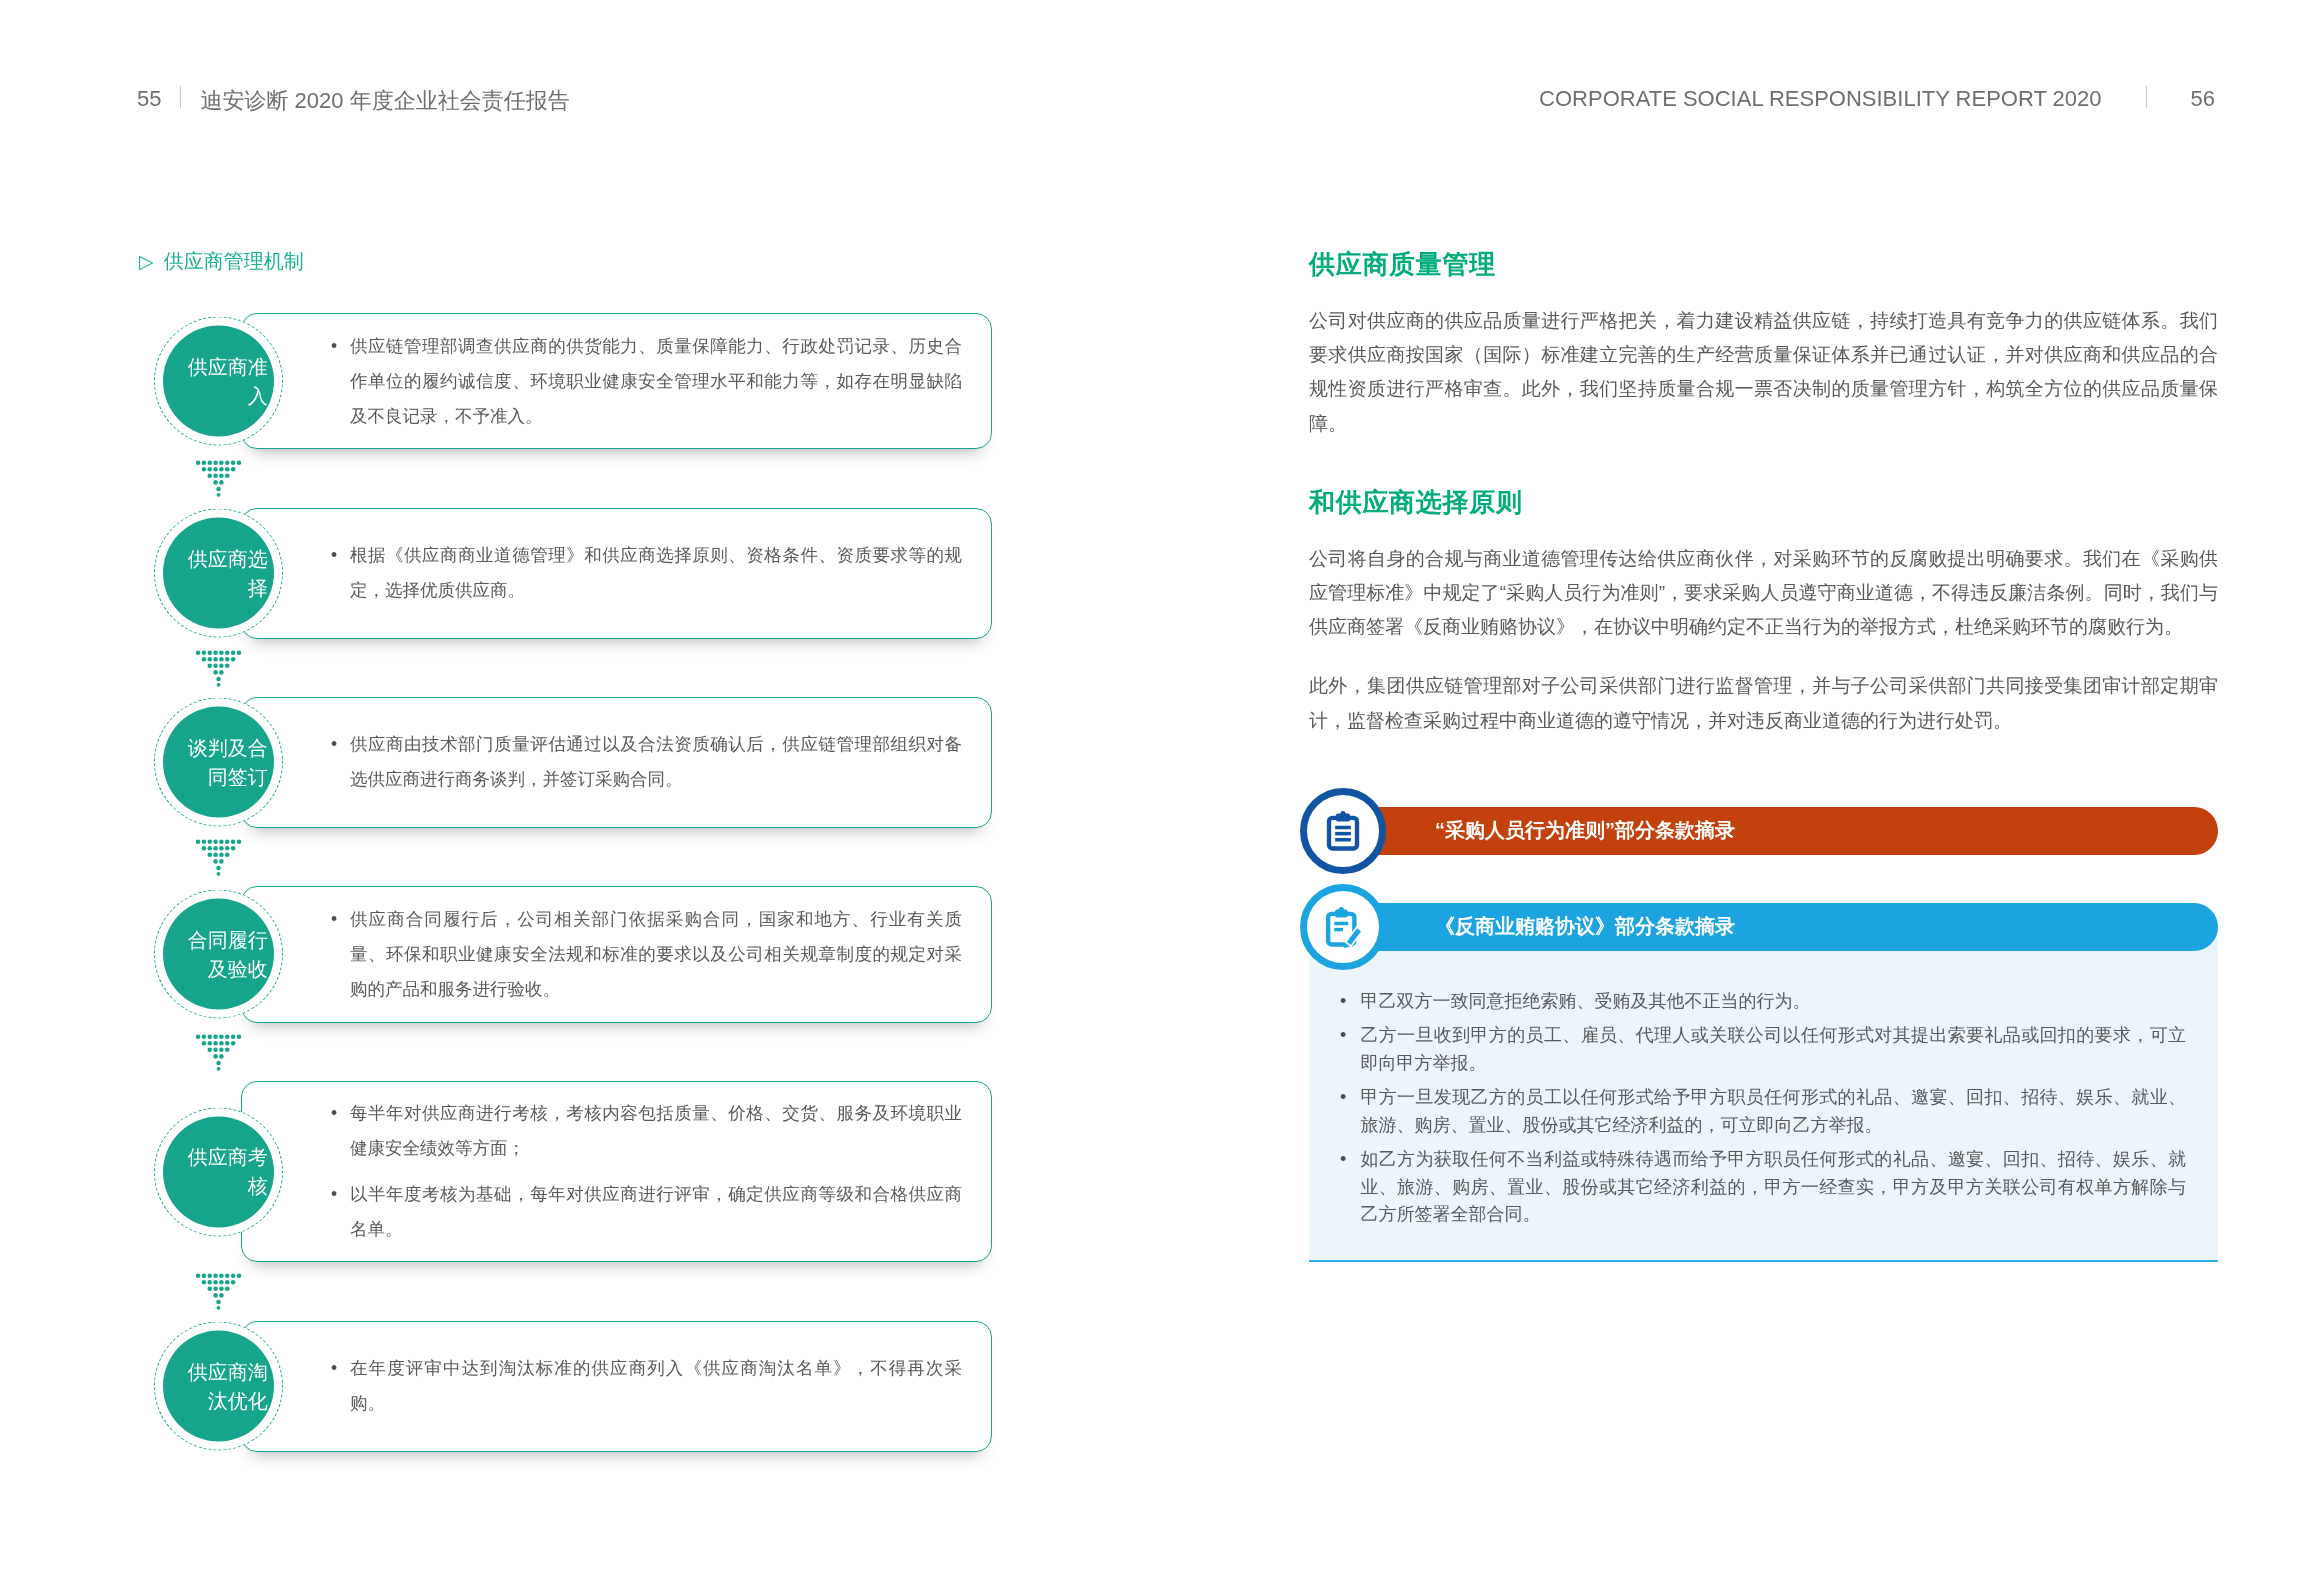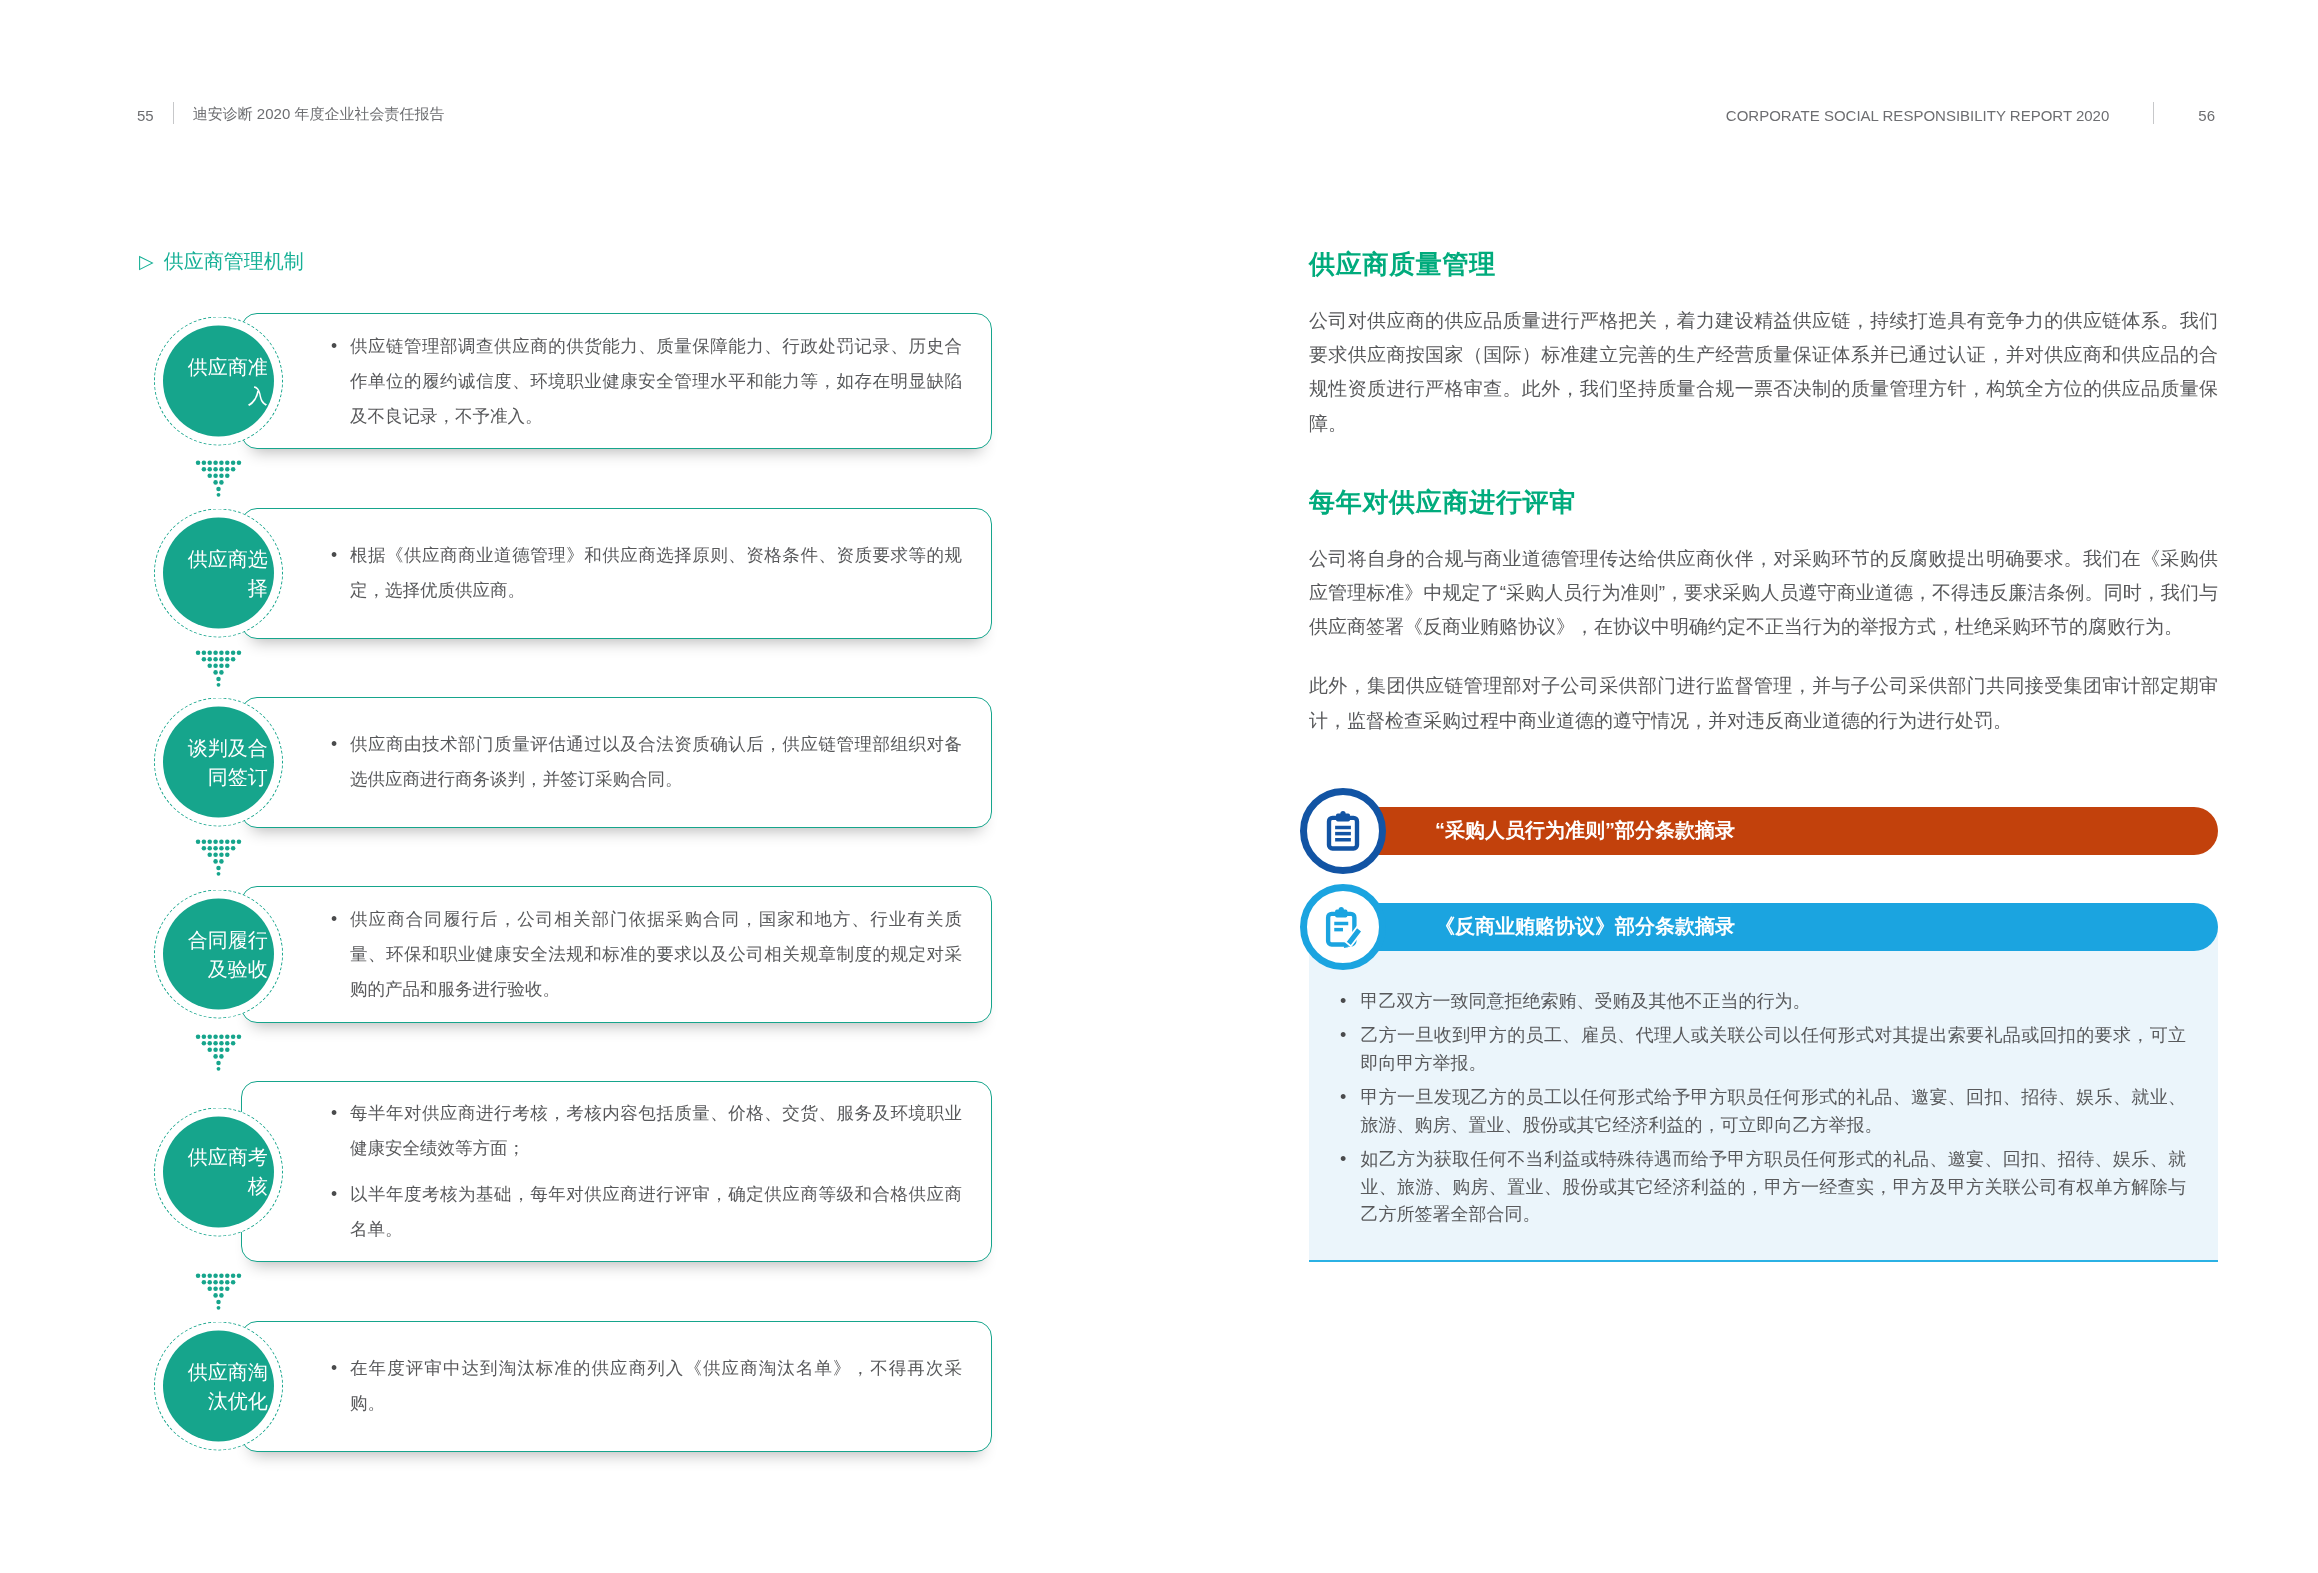--- a/index.html
+++ b/index.html
@@ -1,21 +1,21 @@
 <!DOCTYPE html>
 <html style="font-size:11.7px"><head>
 <meta charset="utf-8">
 <style>
   * { margin:0; padding:0; box-sizing:border-box; }
   html,body { width:2319px; height:1574px; background:#ffffff;
     font-family:"Liberation Sans","DejaVu Sans",sans-serif; color:#58595b; }
   .page { position:relative; width:2319px; height:1574px; overflow:hidden; }
 
   
-  .hdr { position:absolute; top:86px; font-size:15px; color:#6d6e71; display:flex; align-items:flex-end;margin-top:16px; }
+  .hdr { position:absolute; top:86px; font-size:22px; color:#6d6e71; display:flex; align-items:flex-start; }
   .hdr-left { left:137px; }
   .hdr-right { right:104px;gap:25px; }
   .hdr .divider { display:inline-block; width:0; height:22px; border-left:1.5px solid #c7c8ca; margin:0 19px; }
 
   
   .left-col { position:absolute; left:139px; top:248px; width:853px; }
   .section-label { display:flex; align-items:center; gap:10.2px; color:#17b096; font-size:20px; }
   .section-label .tri { font-size:19px; color:#17b096; }
   .steps { margin-top:38px; }
   .step { position:relative; }
@@ -284,21 +284,21 @@
       </div>
 
     </div>
   </div>
 
   <div class="right-col">
 
     <h2 class="sec">供应商质量管理</h2>
     <p class="para">公司对供应商的供应品质量进行严格把关，着力建设精益供应链，持续打造具有竞争力的供应链体系。我们要求供应商按国家（国际）标准建立完善的生产经营质量保证体系并已通过认证，并对供应商和供应品的合规性资质进行严格审查。此外，我们坚持质量合规一票否决制的质量管理方针，构筑全方位的供应品质量保障。</p>
 
-    <h2 class="sec sec2">每年对供应商进行评审</h2>
+    <h2 class="sec sec2">和供应商选择原则</h2>
     <p class="para">公司将自身的合规与商业道德管理传达给供应商伙伴，对采购环节的反腐败提出明确要求。我们在《采购供应管理标准》中规定了“采购人员行为准则”，要求采购人员遵守商业道德，不得违反廉洁条例。同时，我们与供应商签署《反商业贿赂协议》，在协议中明确约定不正当行为的举报方式，杜绝采购环节的腐败行为。</p>
     <p class="para">此外，集团供应链管理部对子公司采供部门进行监督管理，并与子公司采供部门共同接受集团审计部定期审计，监督检查采购过程中商业道德的遵守情况，并对违反商业道德的行为进行处罚。</p>
 
     <div class="callout callout-blue">
       <div class="co-head">
         <div class="co-icon">
           <svg width="42" height="42" viewBox="0 0 48 48">
             <rect x="8" y="9" width="32" height="35" rx="4" fill="none" stroke="#1254a4" stroke-width="5"></rect>
             <rect x="16" y="4" width="16" height="9" rx="2" fill="#1254a4"></rect>
             <circle cx="24" cy="4" r="3" fill="#1254a4"></circle>

